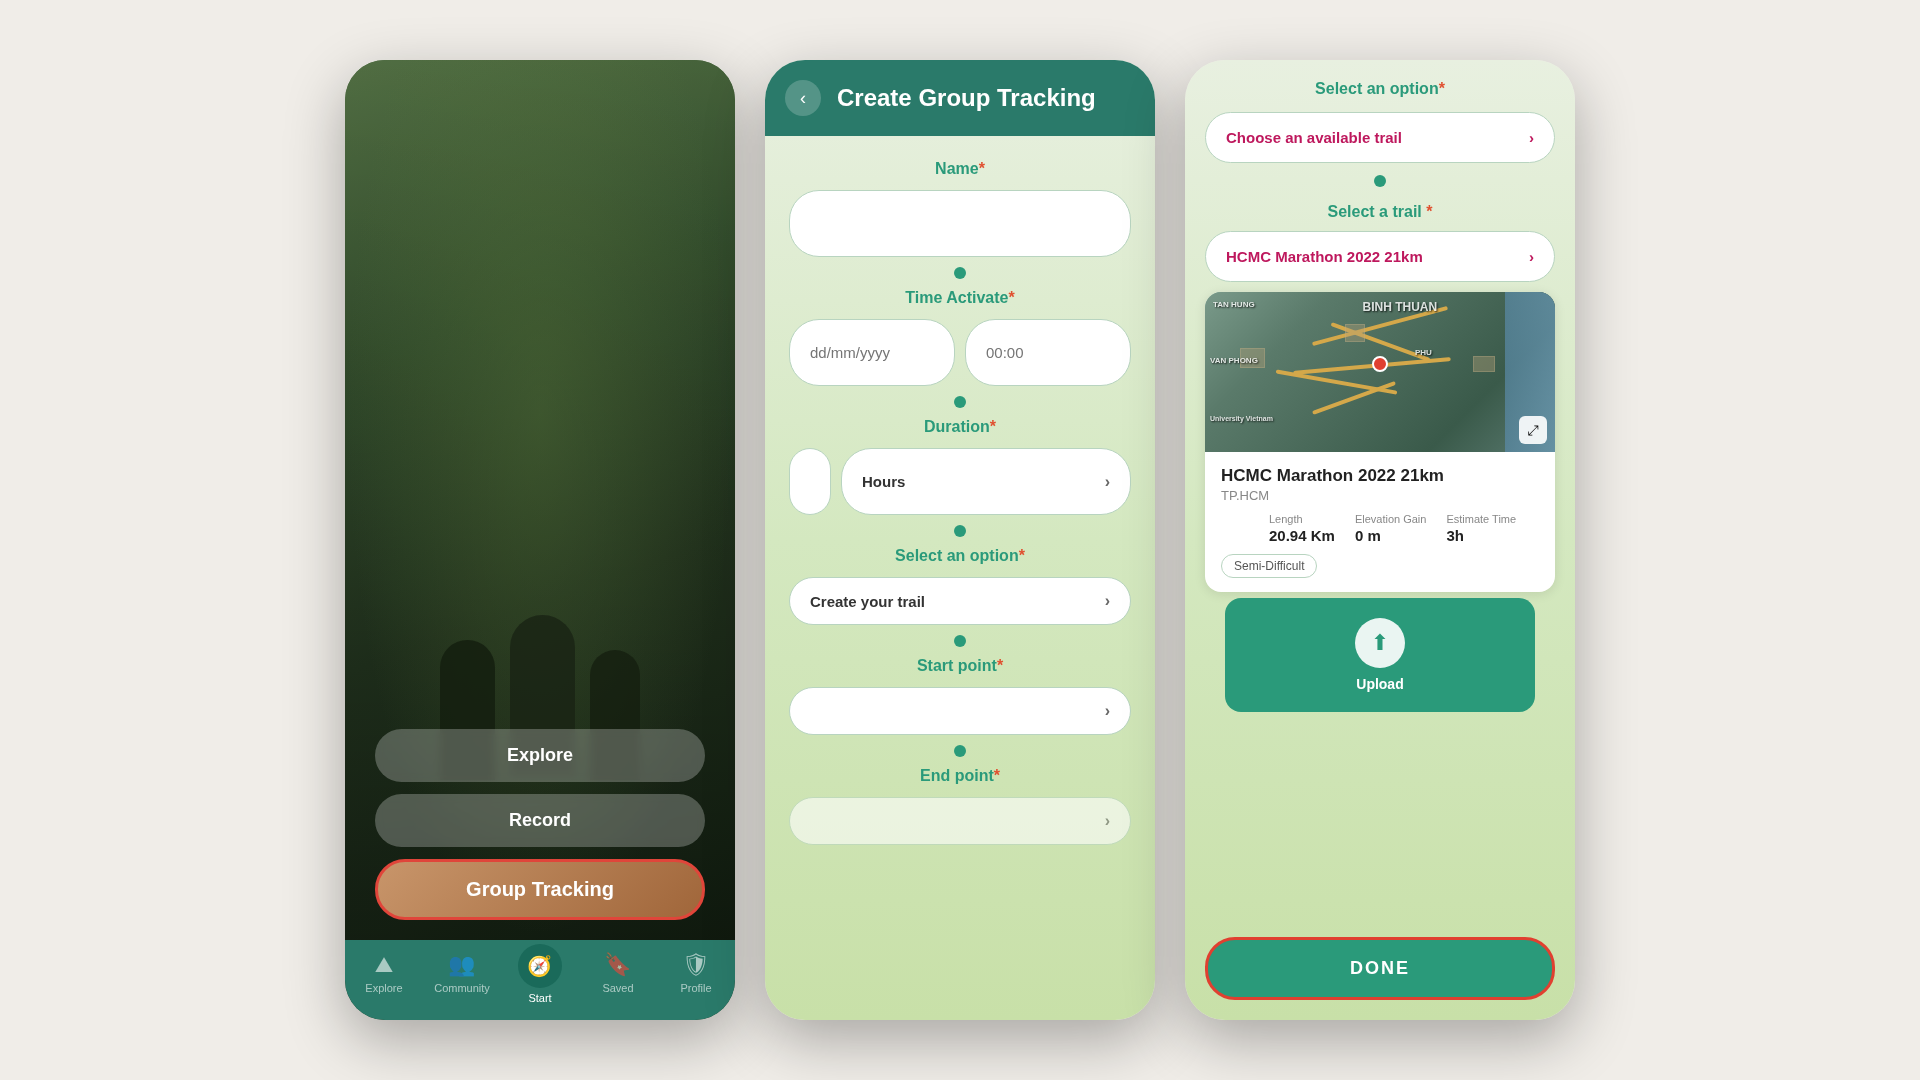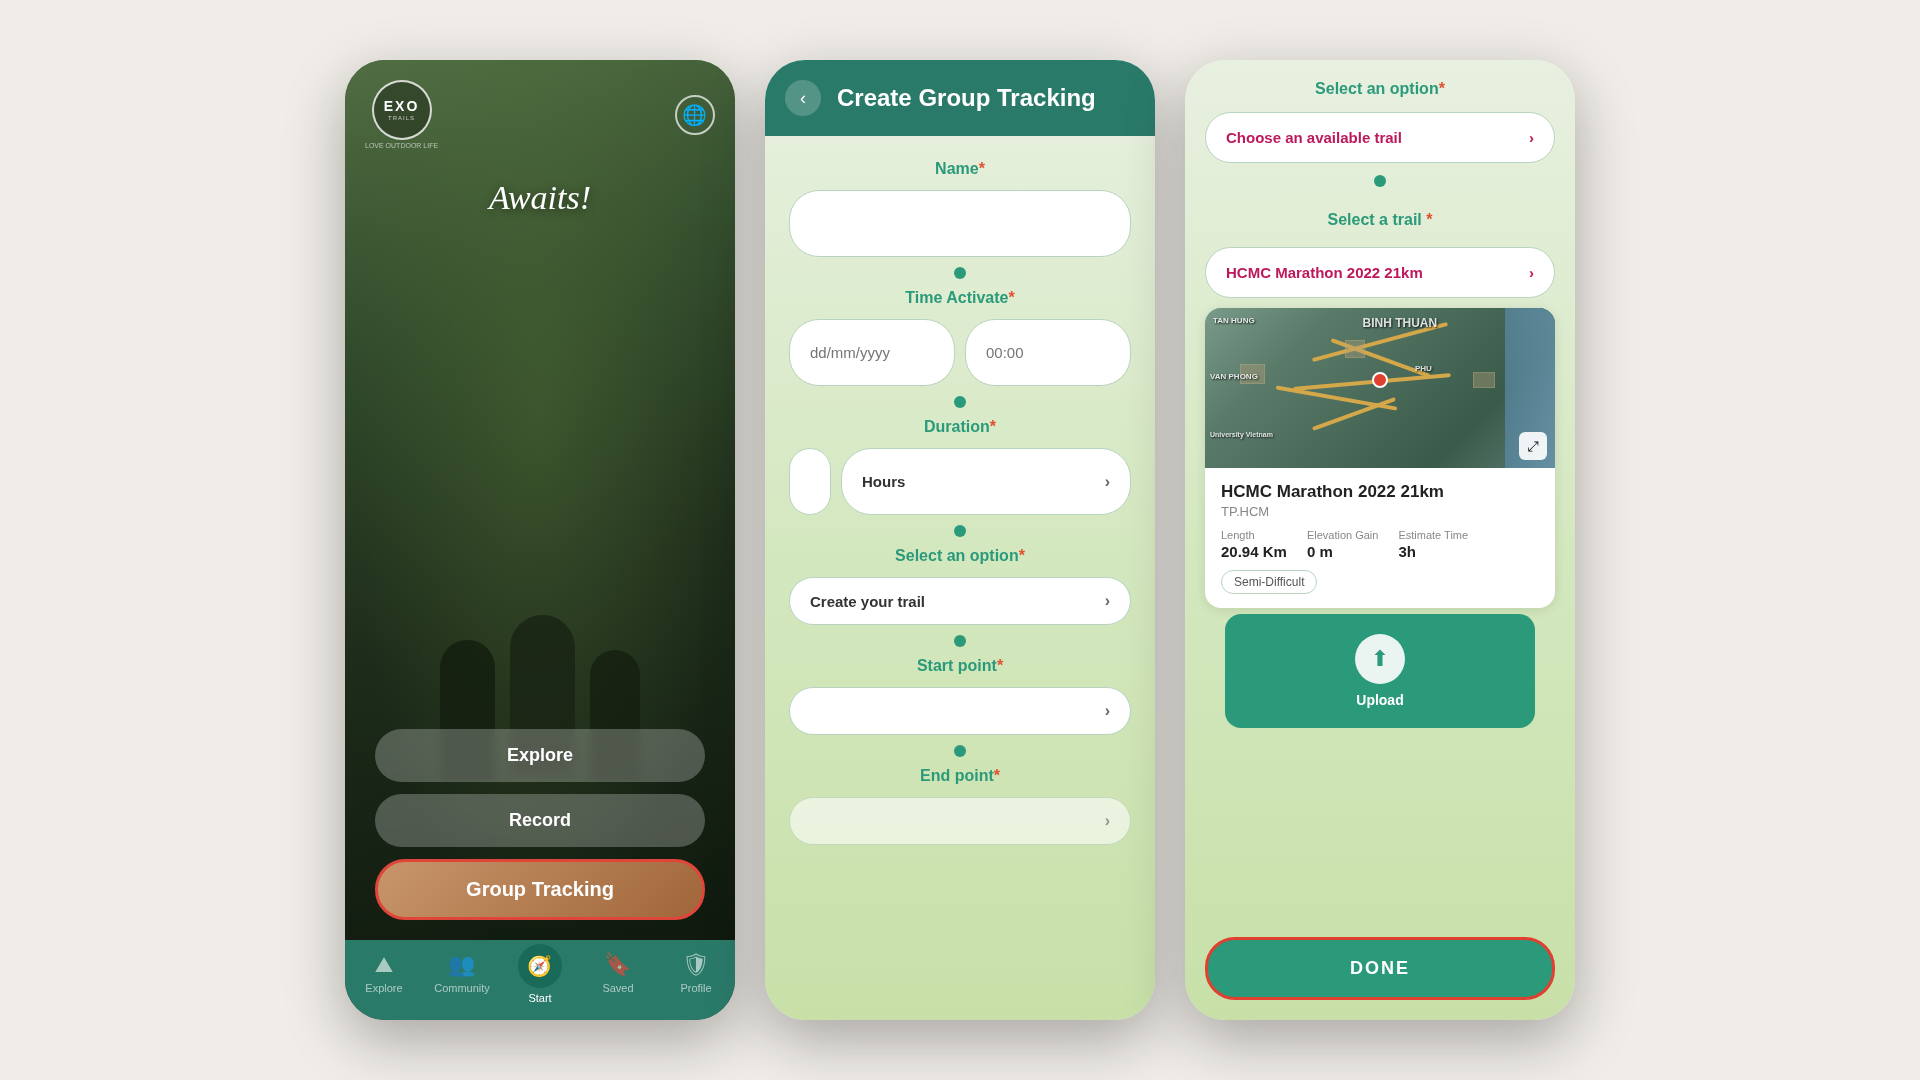--- a/index.html
+++ b/index.html
@@ -406,20 +406,21 @@
     .trail-location {
       font-size: 13px;
       color: #888;
       margin-bottom: 10px;
     }
 
     .trail-stats {
       display: flex;
       gap: 20px;
       margin-bottom: 10px;
+      margin-left: 48px;
     }
 
     .stat-item {
       display: flex;
       flex-direction: column;
       gap: 2px;
     }
 
     .stat-label {
       font-size: 11px;
@@ -485,54 +486,43 @@
       text-align: center;
       cursor: pointer;
     }
 
     
     .select-trail-label {
       color: #2a9a7a;
       font-size: 16px;
       font-weight: 600;
       text-align: center;
-      margin: 12px 0;
+      margin: 4px 0;
     }
 
     .select-trail-label .required {
       color: #e05030;
     }
   </style>
 </head>
 <body>
 
 <div class="phone">
   <div class="screen1">
     <div class="hero-bg">
       <div class="hero-image-overlay"></div>
 
       <div style="position:absolute;bottom:160px;left:0;right:0;display:flex;justify-content:center;gap:15px;align-items:flex-end;z-index:1;">
         <div style="width:55px;height:140px;background:rgba(20,30,15,0.85);border-radius:30px 30px 0 0;"></div>
         <div style="width:65px;height:160px;background:rgba(25,35,20,0.8);border-radius:35px 35px 0 0;margin-bottom:5px;"></div>
         <div style="width:50px;height:130px;background:rgba(20,30,15,0.75);border-radius:28px 28px 0 0;"></div>
       </div>
 
-      <div class="hero-top">
-        <div class="logo-container">
-          <div class="logo-circle">
-            <span class="logo-text">EXO</span>
-            <span class="logo-sub">TRAILS</span>
-          </div>
-          <span style="color:rgba(255,255,255,0.6);font-size:7px;margin-top:2px;">LOVE OUTDOOR LIFE</span>
-        </div>
-        <div class="globe-icon">🌐</div>
-      </div>
 
       <div class="hero-text">
-        <div class="hero-subtitle">Awaits!</div>
       </div>
 
       <div class="buttons-area">
         <button class="btn-outline">Explore</button>
         <button class="btn-outline">Record</button>
         <button class="btn-group-tracking">Group Tracking</button>
       </div>
     </div>
 
     <div class="bottom-nav">

